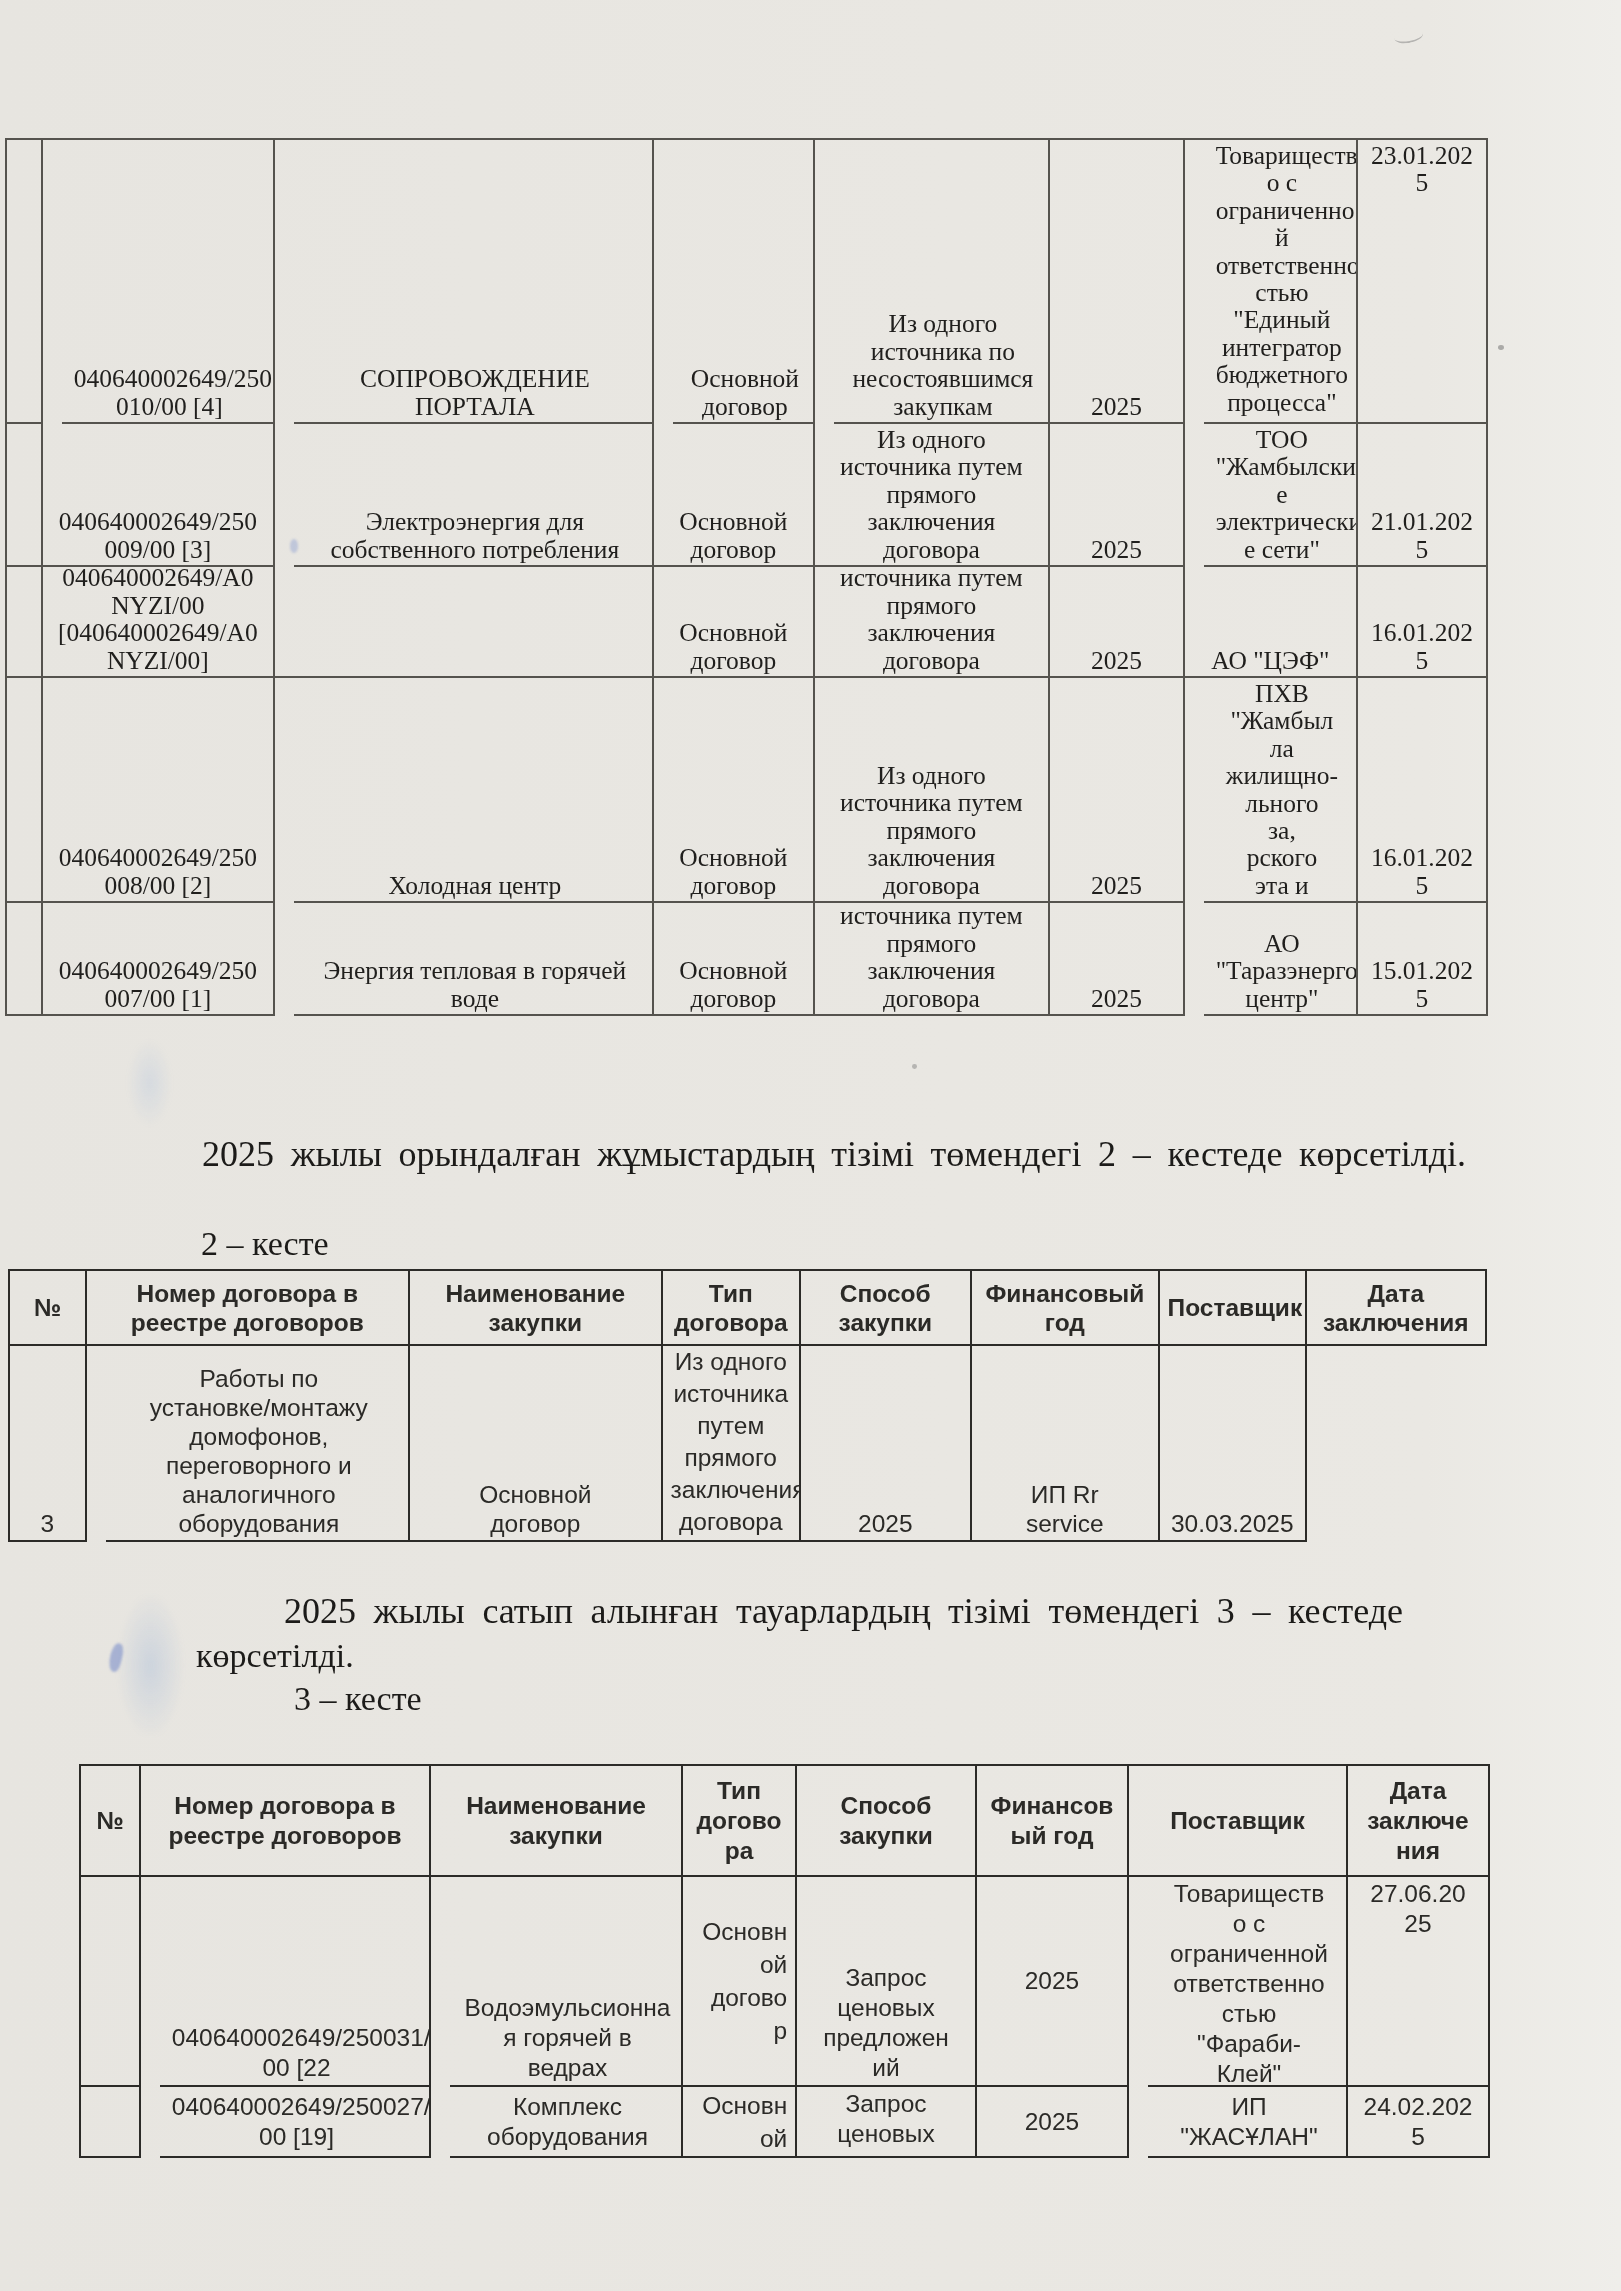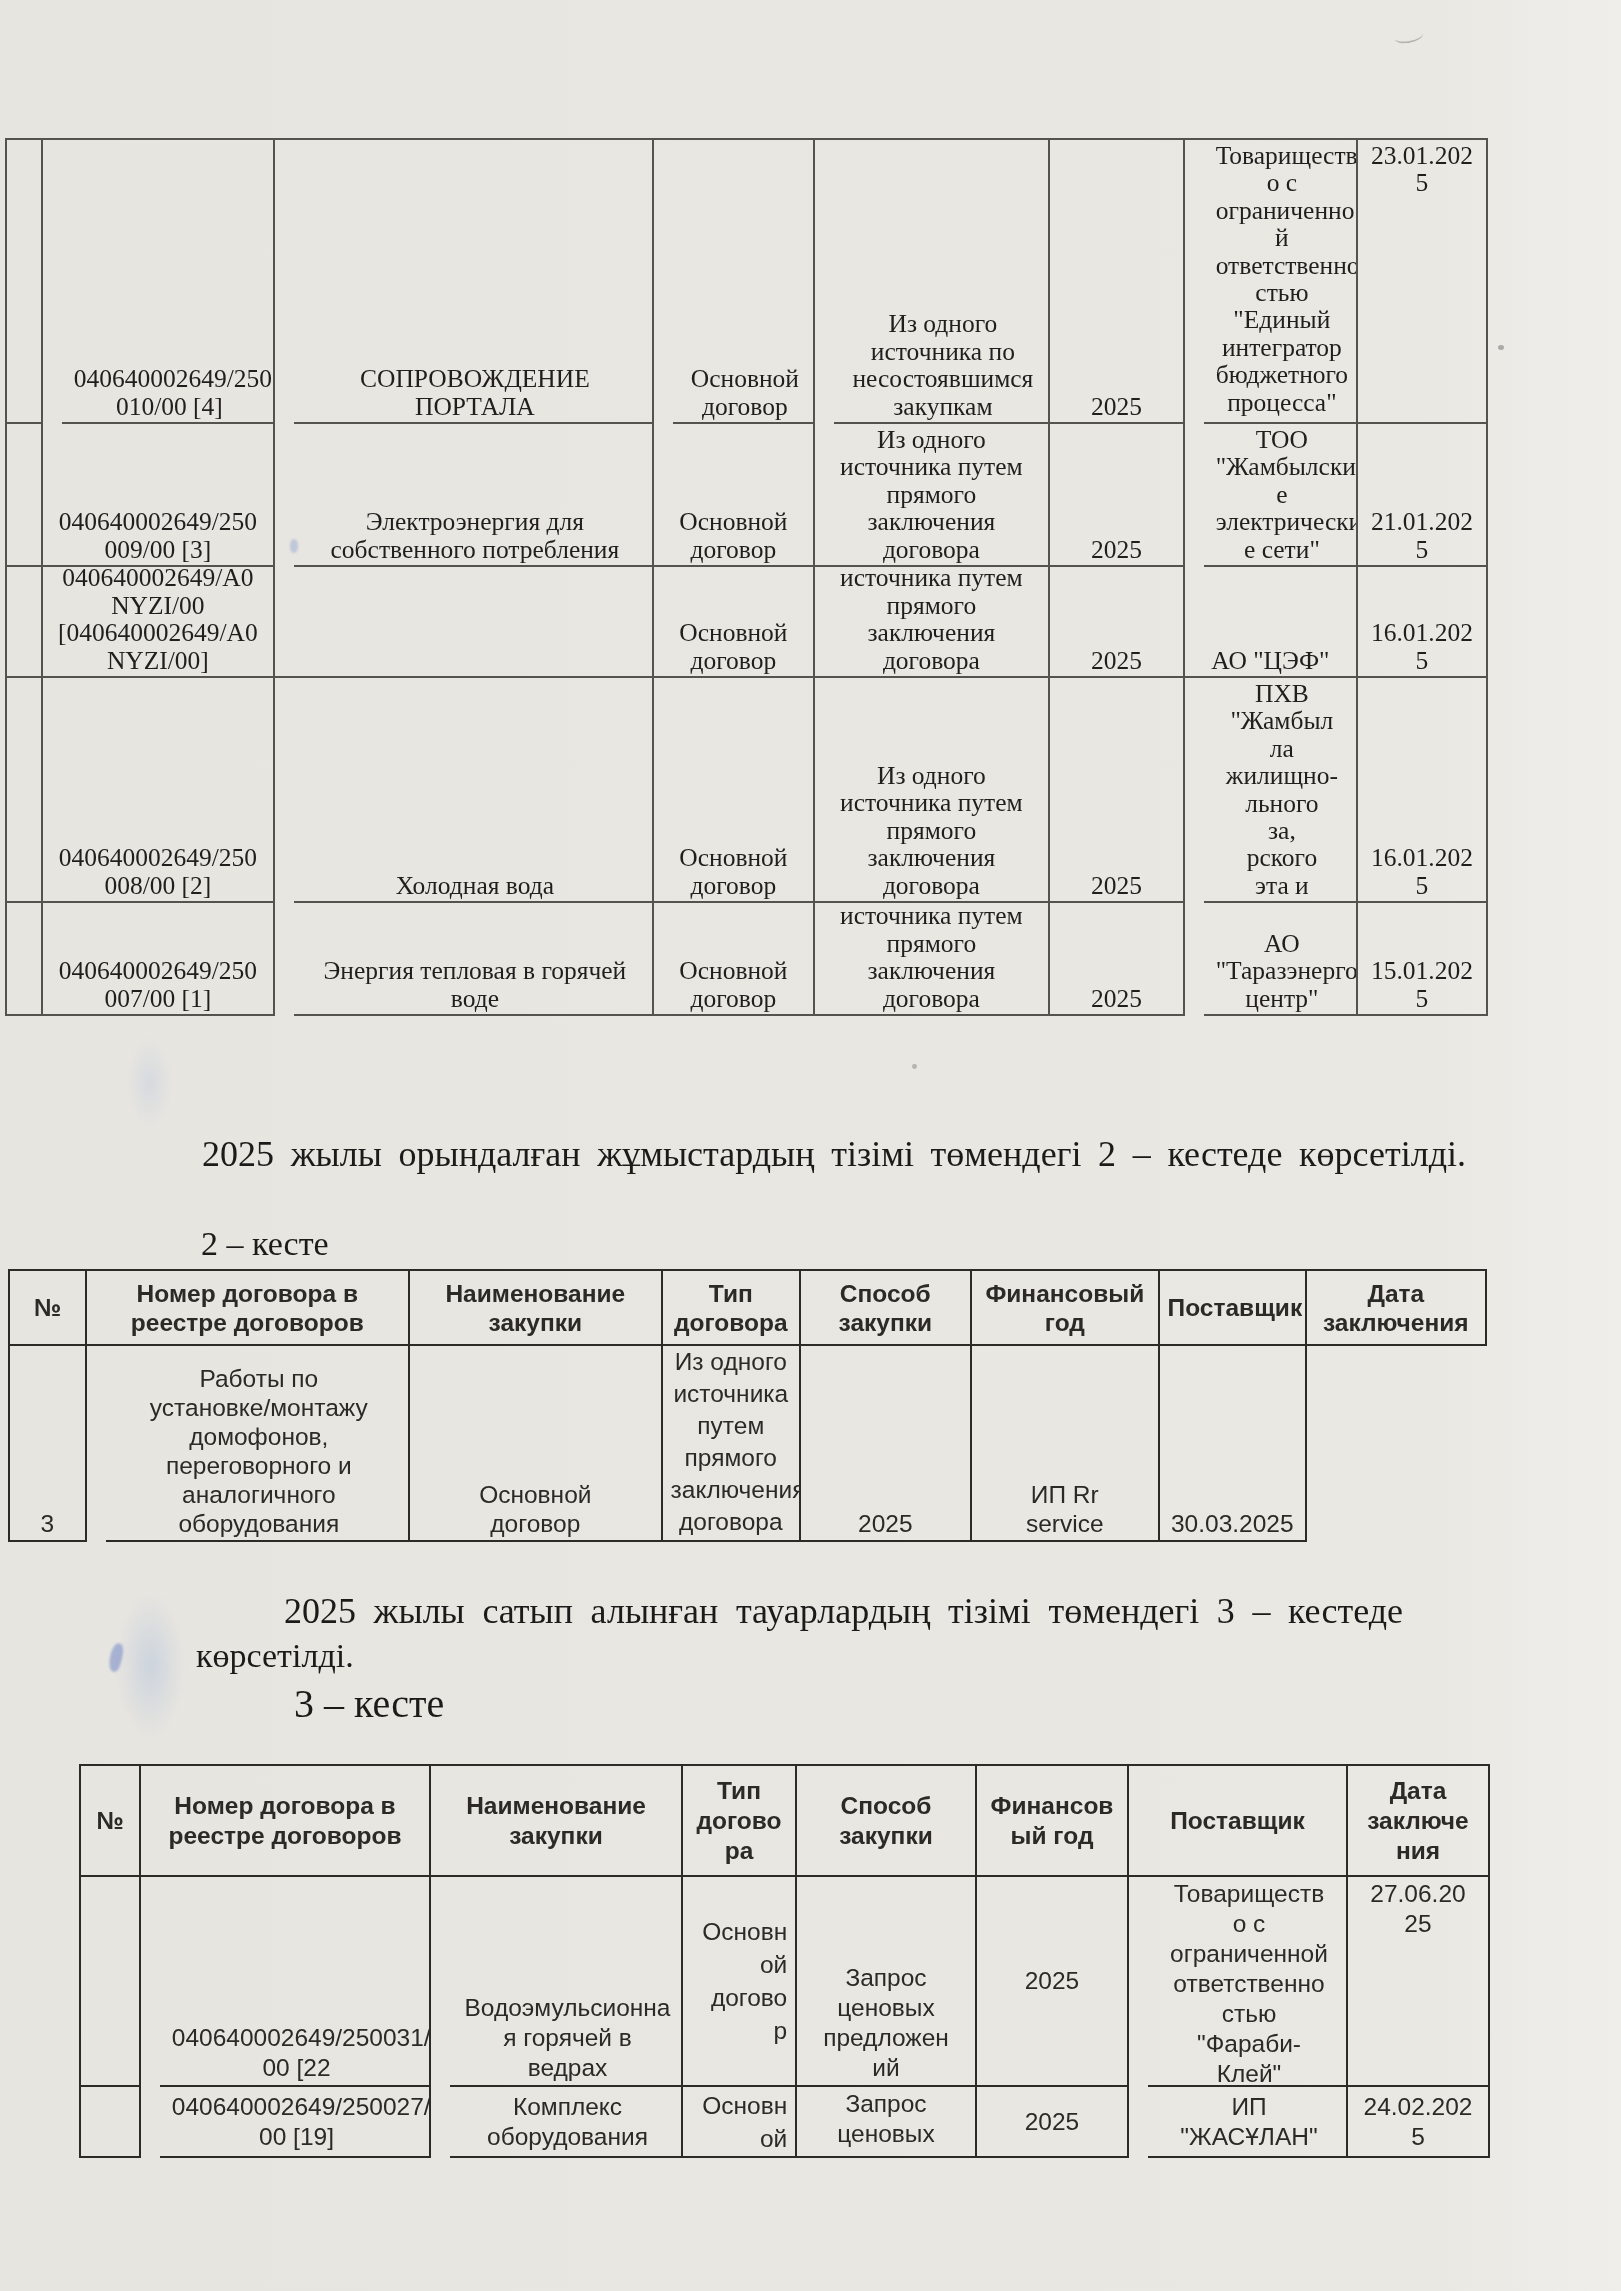--- a/index.html
+++ b/index.html
@@ -36,21 +36,21 @@
   .lh34{line-height:33px;text-align:right;}
 
   
   .ser{position:absolute;font-family:"Liberation Serif","DejaVu Serif",serif;color:#1c1b19;}
   .h-works{left:202px;top:1133px;width:1264px;font-size:36px;line-height:43px;
            text-align:justify;text-align-last:justify;}
   .lbl2{left:201px;top:1225px;font-size:34px;}
   .h-goods1{left:284px;top:1590px;width:1119px;font-size:36px;line-height:43px;
             text-align:justify;text-align-last:justify;}
   .h-goods2{left:196px;top:1637px;font-size:34px;}
-  .lbl3{left:294px;top:1680px;font-size:40px;}
+  .lbl3{left:294px;top:1680px;font-size:34px;}
 
   
   .art{position:absolute;pointer-events:none;}
   .pen{left:1394px;top:29px;width:29px;height:11.8px;border-bottom:2.9px solid #8a8a8a;
        border-radius:0 0 60% 60%;transform:rotate(-10deg);opacity:.55;}
   .dot1{left:1498px;top:345px;width:5.9px;height:4.9px;background:#6a6a6a;border-radius:50%;opacity:.5;}
   .dot2{left:912px;top:1064px;width:4.9px;height:4.9px;background:#777;border-radius:50%;opacity:.45;}
   .smb1{left:116px;top:1592px;width:69px;height:147px;filter:blur(2px);
         background:radial-gradient(ellipse at center,rgba(110,150,210,.22),rgba(110,150,210,0) 70%);}
   .tickb{left:110px;top:1643px;width:11.8px;height:29px;background:rgba(70,100,190,.4);
@@ -128,21 +128,21 @@
 договора</div>
       <div class="c">2025</div>
       <div class="c">АО "ЦЭФ"</div>
       <div class="c">16.01.202
 5</div>
     </div>
     <div class="row rD">
       <div class="c"></div>
       <div class="c">040640002649/250
 008/00 [2]</div>
-      <div class="c hl">Холодная вода</div>
+      <div class="c hl">Холодная центр</div>
       <div class="c">Основной
 договор</div>
       <div class="c">Из одного
 источника путем
 прямого заключения
 договора</div>
       <div class="c">2025</div>
       <div class="c vt hl">ПХВ "Жамбыл
 ла жилищно-
 льного

